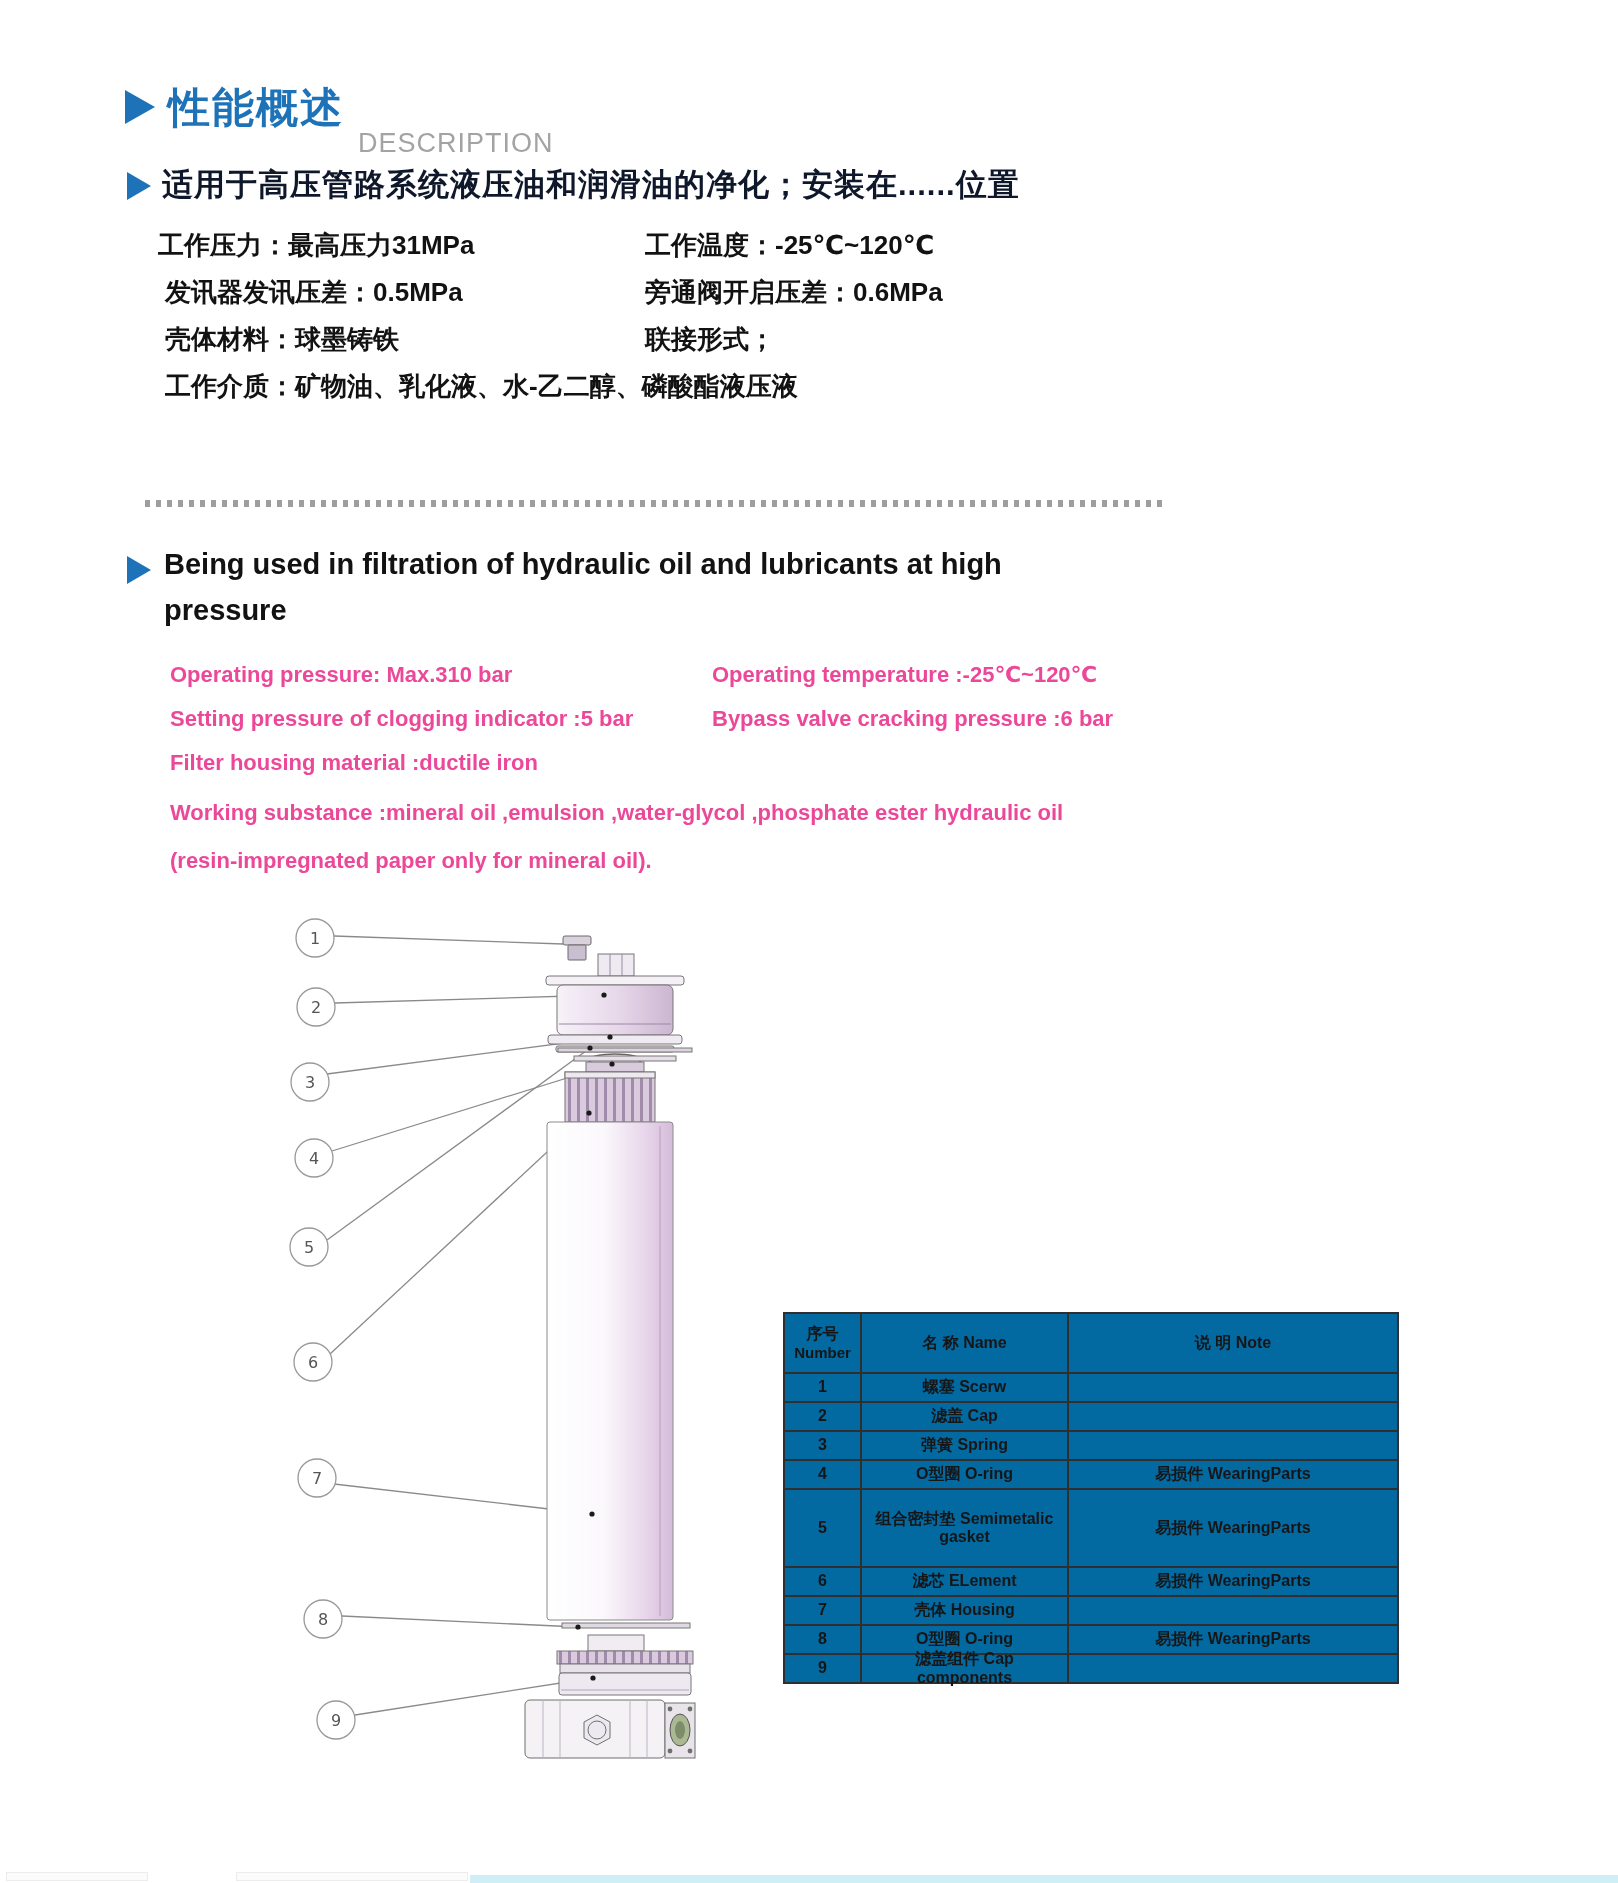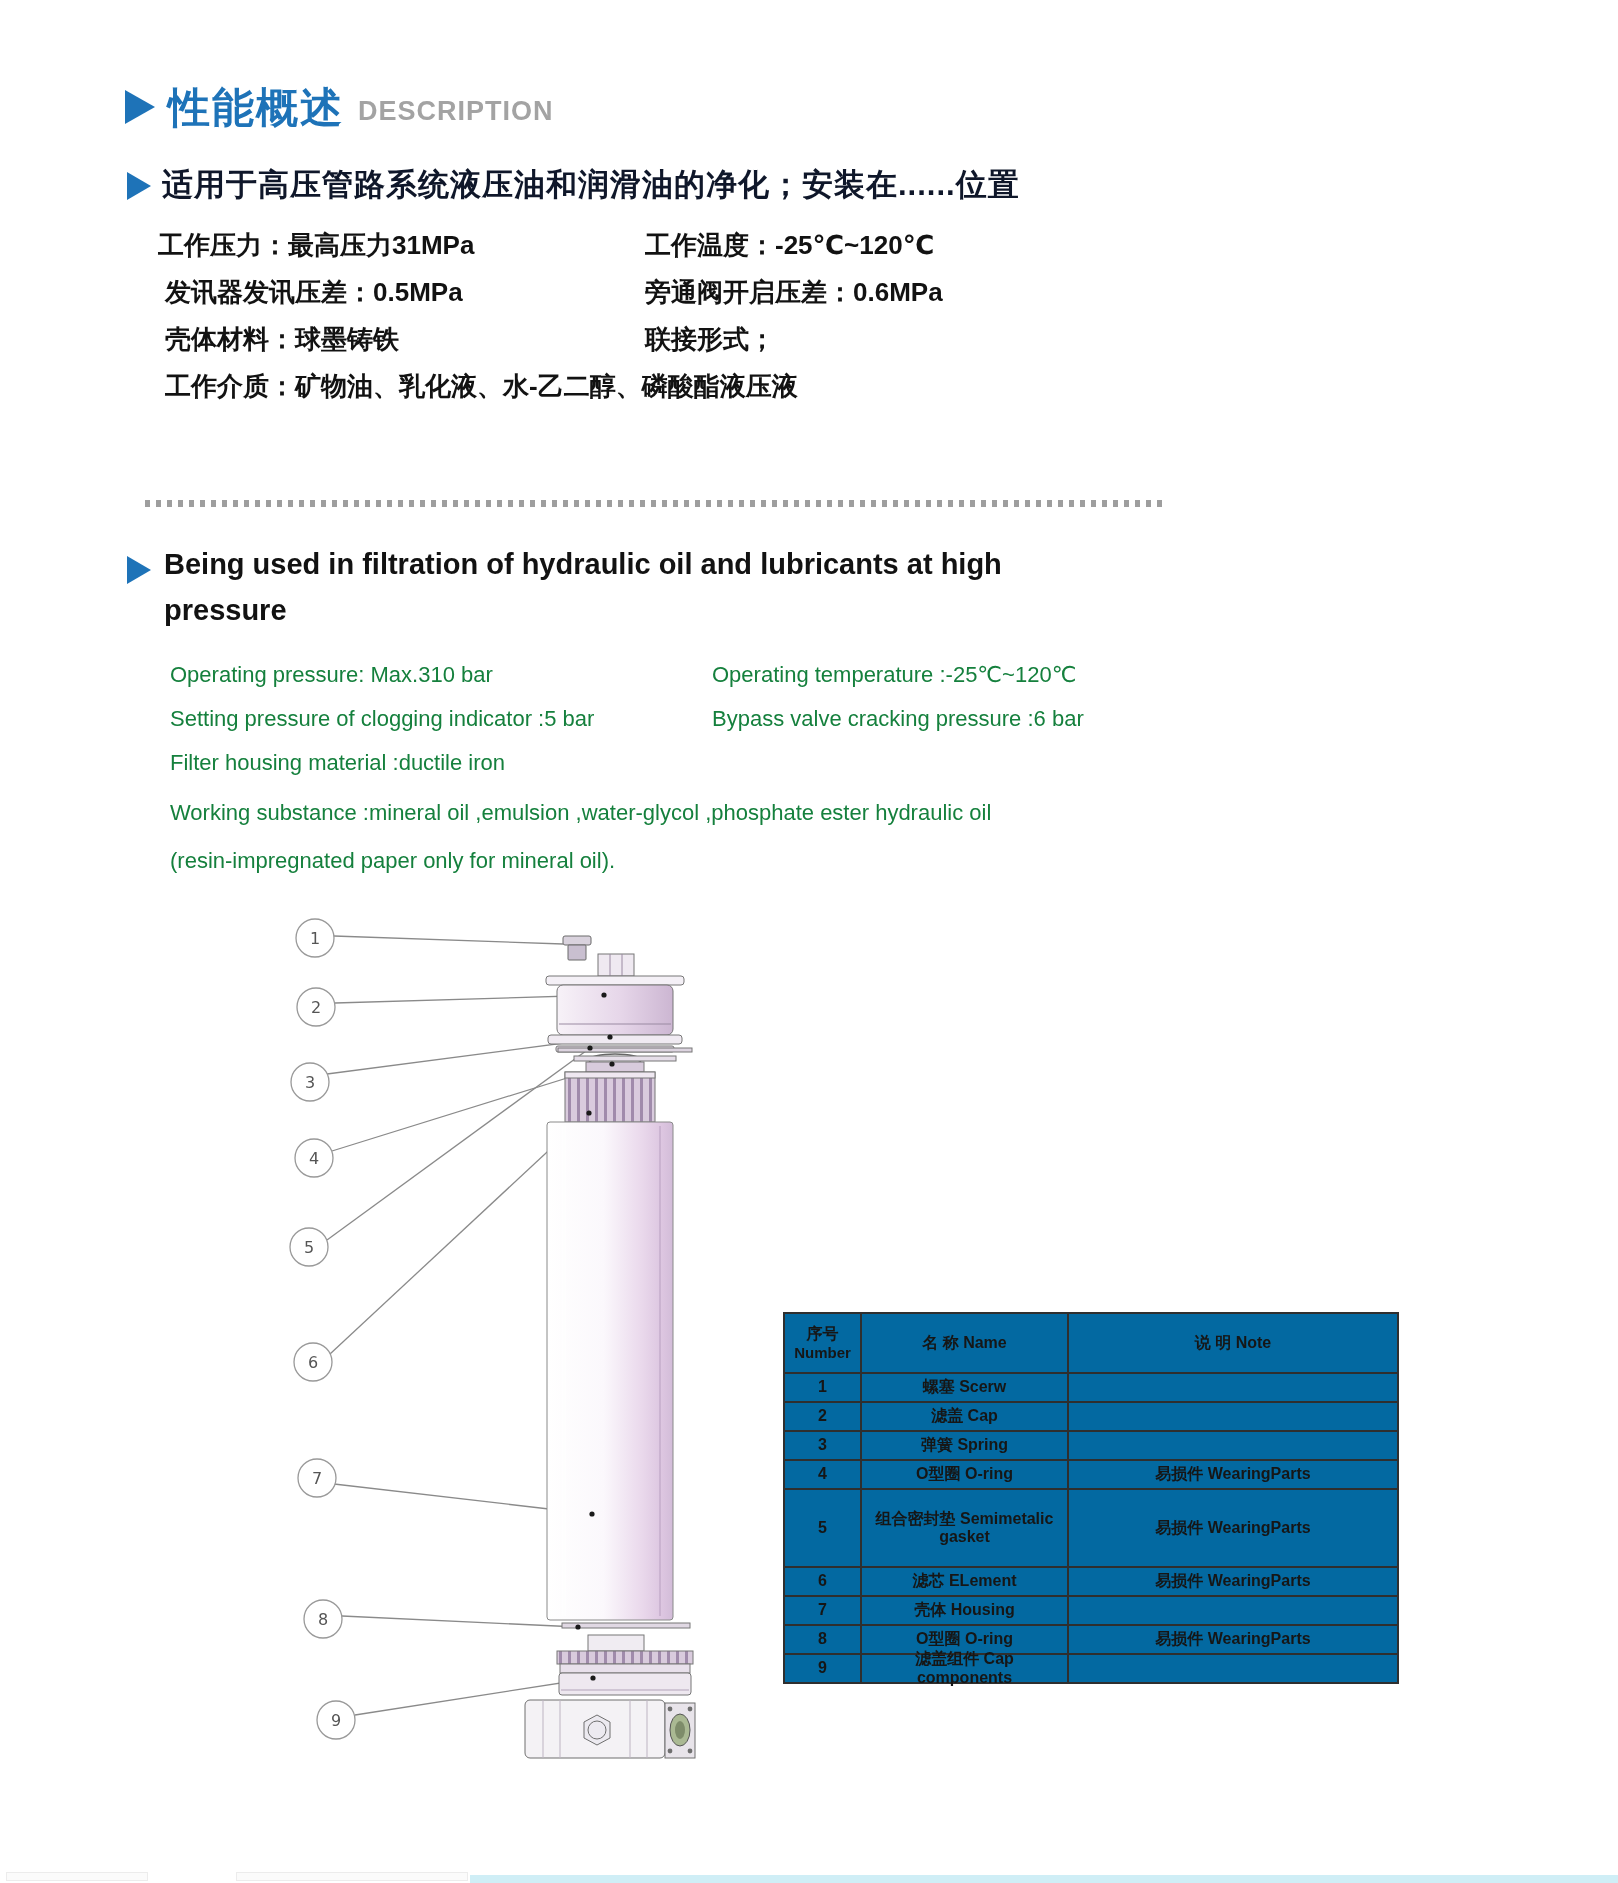--- a/index.html
+++ b/index.html
@@ -5,25 +5,25 @@
   html,body{margin:0;padding:0;background:#ffffff;}
   #page{
     position:relative;width:1618px;height:1883px;background:#ffffff;overflow:hidden;
     font-family:"Liberation Sans","DejaVu Sans",sans-serif;color:#1a1a1a;padding-left:11px;
   }
   .abs{position:absolute;}
   .tri{width:0;height:0;border-style:solid;border-color:transparent;}
   .tri-lg{border-width:17px 0 17px 30px;border-left-color:#1e73b8;}
   .tri-sm{border-width:14px 0 14px 24px;border-left-color:#1e73b8;}
   .title-zh{font-size:42px;font-weight:700;color:#1e73b8;letter-spacing:2px;}
-  .title-en{font-size:27px;font-weight:700;color:#a3a3a3;letter-spacing:1px;}
+  .title-en{font-size:27px;font-weight:400;color:#a3a3a3;letter-spacing:1px;margin-top:32px;}
   .h2-zh{font-size:31px;font-weight:700;color:#0f172a;letter-spacing:1px;}
   .spec-zh{font-size:26px;font-weight:700;color:#121212;}
   .h2-en{font-size:29px;font-weight:700;color:#121212;}
-  .spec-en{font-size:22px;font-weight:400;color:#15803d;}
+  .spec-en{font-size:22px;font-weight:700;color:#ec4899;}
   .divider{
     height:7px;
     background:repeating-linear-gradient(90deg,#9e9e9e 0 5px,rgba(0,0,0,0) 5px 11px);
   }
   
   .ptable{
     width:612px;background:#0369a1;border:2px solid #2f2f2f;
     font-family:"Liberation Sans","DejaVu Sans",sans-serif;
   }
   .prow{display:flex;border-top:2px solid #2f2f2f;align-items:stretch;}

